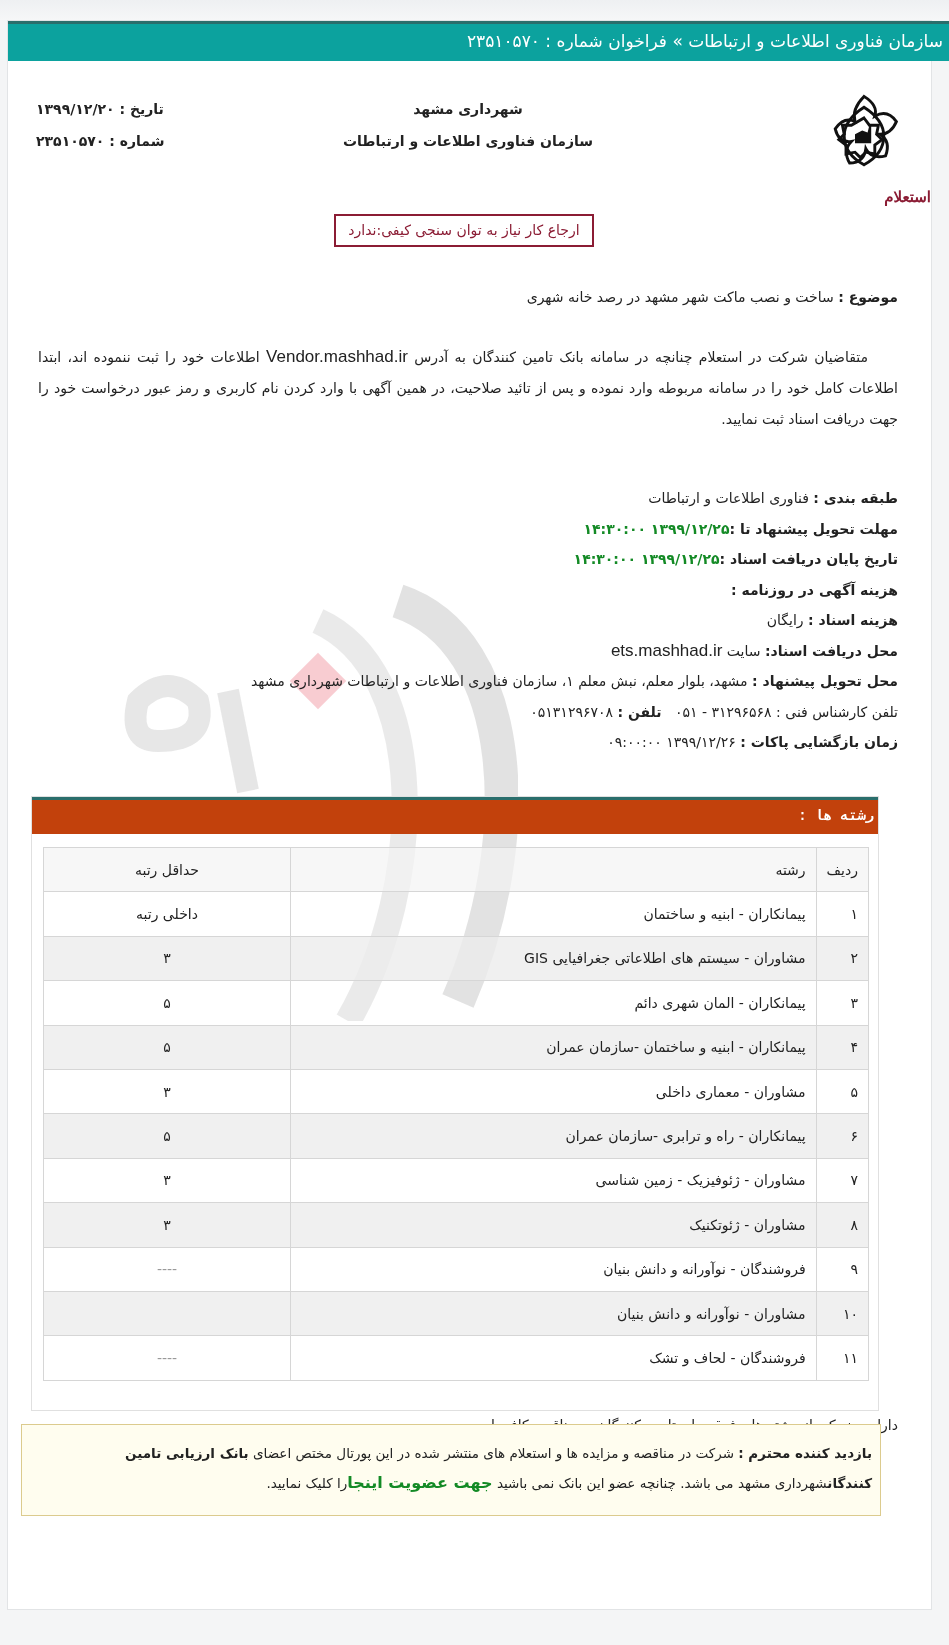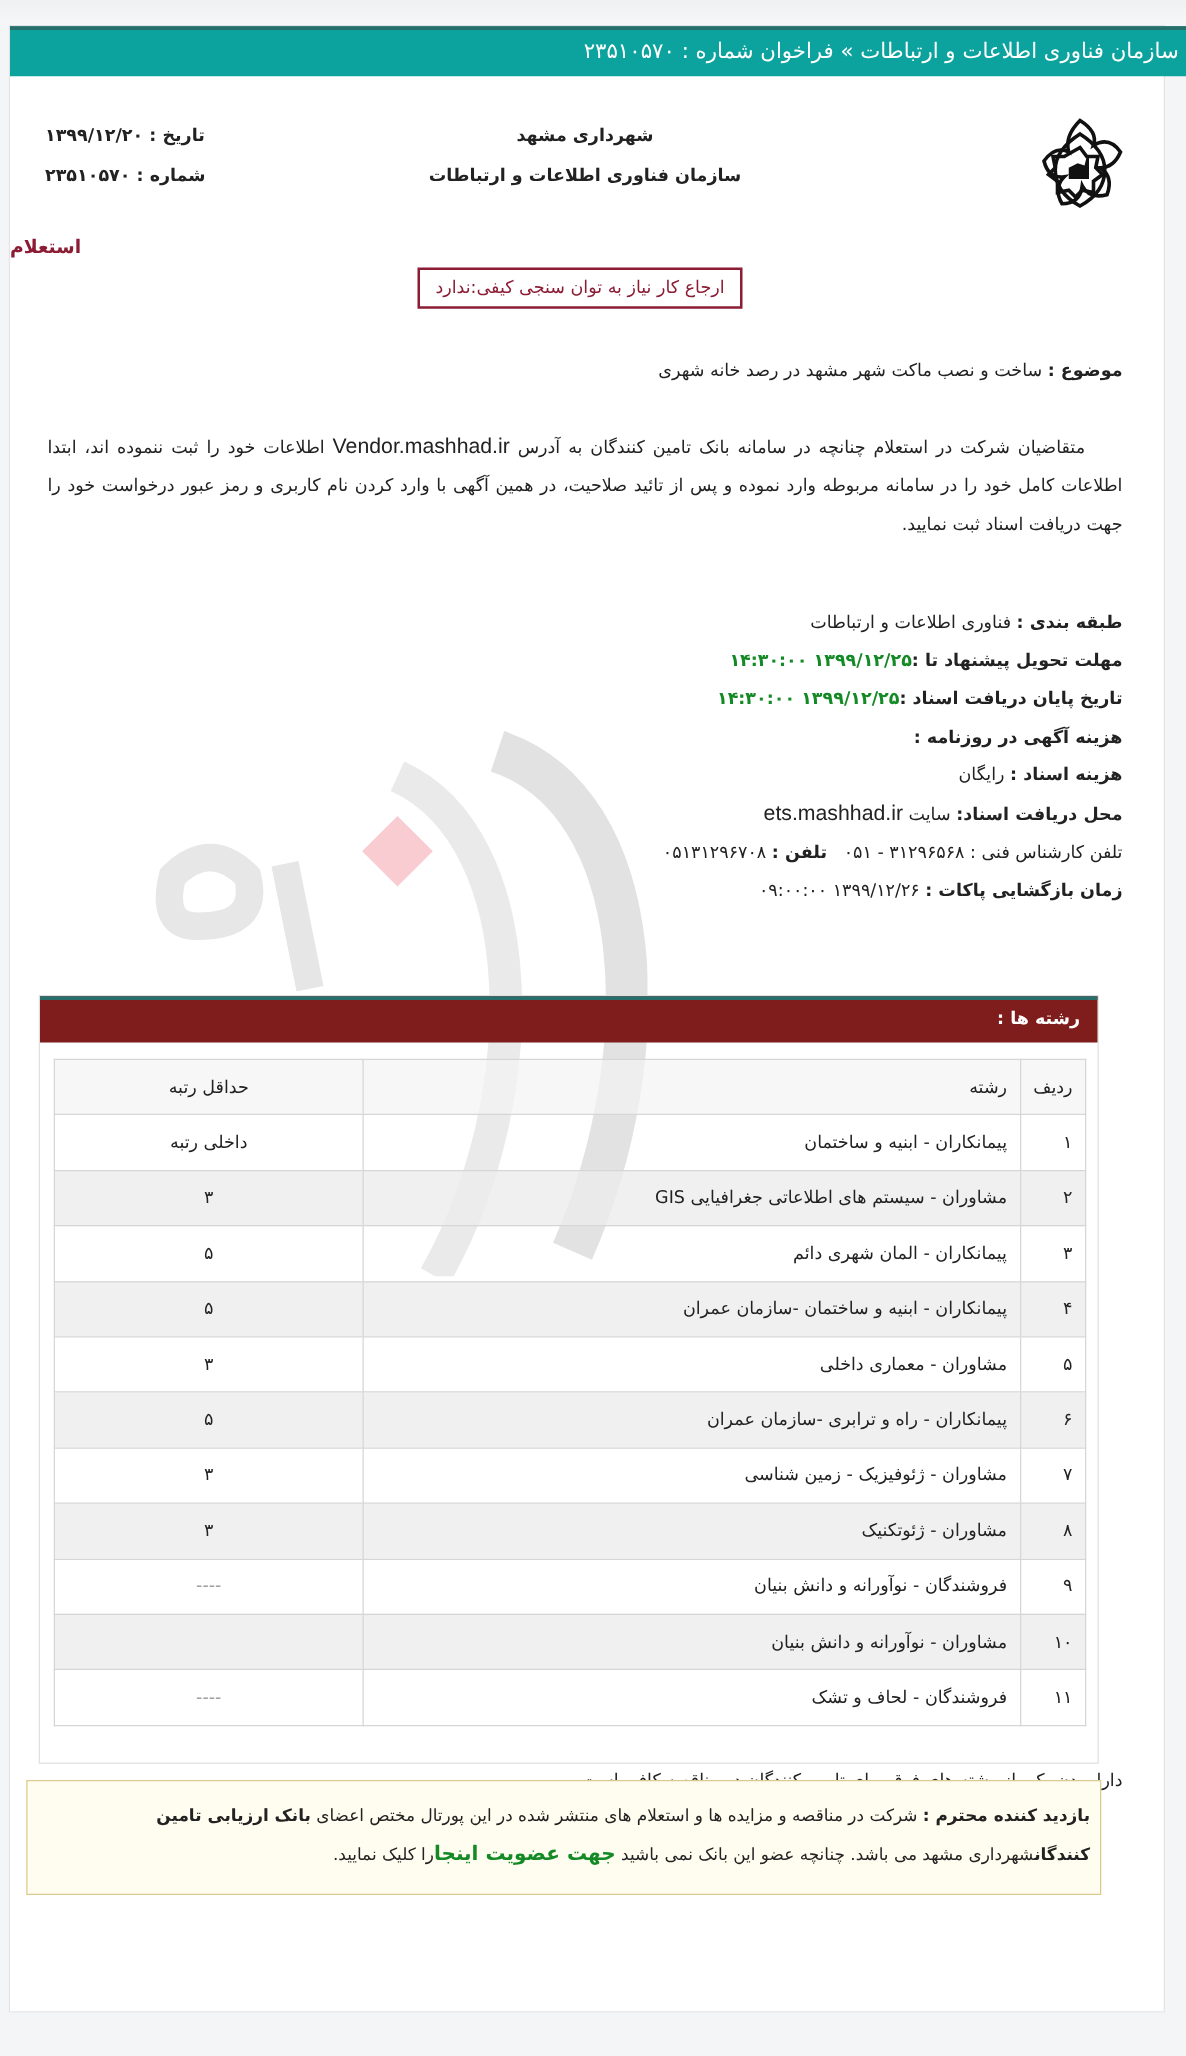--- a/index.html
+++ b/index.html
@@ -6,32 +6,32 @@
     html, body { width: 949px; height: 1645px; background: #f4f5f6; overflow: hidden; }
     body { font-family: "DejaVu Sans", sans-serif; direction: rtl; color: #222; position: relative; }
     .top-fade { position: absolute; left: 0; top: 0; width: 949px; height: 20px; background: linear-gradient(#eef0f2, #f6f7f8); }
     .card { position: absolute; left: 7px; top: 20px; width: 925px; height: 1590px; background: #fff; border: 1px solid #e2e4e6; }
     .title-bar { position: absolute; left: 0; top: 0; width: 947px; height: 40px; background: #0ca29e; border-top: 3px solid #2a6e6c; color: #fff; font-size: 17px; font-weight: normal; padding: 7px 12px 0 0; }
     .watermark { position: absolute; left: 90px; top: 560px; width: 420px; height: 440px; pointer-events: none; }
     .logo { position: absolute; right: 22px; top: 70px; width: 90px; height: 90px; }
     .org-block { position: absolute; left: 300px; width: 320px; top: 72px; text-align: center; font-size: 14px; font-weight: bold; line-height: 32px; }
     .meta-block { position: absolute; left: 28px; top: 72px; width: 190px; text-align: left; font-size: 14px; font-weight: bold; line-height: 32px; }
     .meta-row span { display: inline-block; }
-    .inquiry-title { position: absolute; left: 0; width: 923px; top: 167px; text-align: left; color: #8b1c34; font-size: 15px; font-weight: bold; }
+    .inquiry-title { position: absolute; left: 0; width: 923px; top: 167px; text-align: right; color: #8b1c34; font-size: 15px; font-weight: bold; font-family: Liberation Serif, serif; }
     .inquiry-box { position: absolute; left: 326px; top: 193px; width: 260px; height: 33px; border: 2px solid #8b1c34; color: #8b1c34; text-align: center; font-size: 14px; line-height: 29px; }
     .subject { position: absolute; right: 33px; top: 268px; font-size: 14px; }
     .subject b { font-weight: bold; }
     .intro { position: absolute; right: 33px; top: 320px; width: 860px; font-size: 14px; line-height: 31px; text-align: justify; text-indent: 30px; }
     .intro .link { font-size: 17px; font-family: "Liberation Sans", sans-serif; }
     .details { position: absolute; right: 33px; top: 462px; width: 860px; font-size: 14px; line-height: 30.5px; }
     .details .lbl { font-weight: bold; }
     .green { color: #138a25; font-weight: bold; }
     .site { font-size: 17px; font-family: "Liberation Sans", sans-serif; }
     .fields-panel { position: absolute; left: 23px; top: 775px; width: 848px; height: 615px; border: 1px solid #e0e0e0; background: transparent; }
-    .fields-header { position: absolute; left: 0; top: 0; width: 846px; height: 37px; background: #7f1d1d; border-top: 3px solid #2a6e6c; color: #fff; font-size: 14px; font-weight: bold; padding: 7px 14px 0 0; }
+    .fields-header { position: absolute; left: 0; top: 0; width: 846px; height: 37px; background: #c2410c; border-top: 3px solid #2a6e6c; color: #fff; font-size: 14px; font-weight: bold; padding: 7px 4px 0 0; font-family: Liberation Mono, monospace; }
     table { position: absolute; left: 11px; top: 50px; width: 826px; border-collapse: collapse; font-size: 14px; }
     th, td { border: 1px solid #d6d6d6; height: 44.4px; padding: 0 10px; }
     th { font-weight: normal; text-align: right; }
     th.c-rank, td.c-rank { width: 247px; text-align: center; }
     th.c-idx, td.c-idx { width: 44px; text-align: right; }
     tr:nth-child(even) td { background: rgba(236,236,236,0.8); }
     tr.headrow th { background: rgba(244,244,244,0.7); }
     td.dash { color: #999; }
     .note { position: absolute; right: 33px; top: 1396px; font-size: 14px; }
     .notice { position: absolute; left: 13px; top: 1403px; width: 860px; height: 92px; background: #fffdef; border: 1px solid #dccb8e; padding: 14px 8px 0 14px; font-size: 13.5px; line-height: 29px; }
@@ -114,20 +114,24 @@
     <div>
       <span class="lbl">هزینه اسناد :</span>
       <span>رایگان</span>
     </div>
     <div>
       <span class="lbl">محل دریافت اسناد:</span>
       <span>سایت</span>
       <span class="site">ets.mashhad.ir</span>
     </div>
     <div>
+      <span class="lbl">محل تحویل پیشنهاد :</span>
+      <span>مشهد، بلوار معلم، نبش معلم ۱، سازمان فناوری اطلاعات و ارتباطات شهرداری مشهد</span>
+    </div>
+    <div>
       <span>تلفن کارشناس فنی :</span>
       <span>۳۱۲۹۶۵۶۸ - ۰۵۱</span>
       &nbsp;&nbsp;<span class="lbl">تلفن :</span>
       <span>۰۵۱۳۱۲۹۶۷۰۸</span>
     </div>
     <div>
       <span class="lbl">زمان بازگشایی پاکات :</span>
       <span>۱۳۹۹/۱۲/۲۶   ۰۹:۰۰:۰۰</span>
     </div>
   </div>

